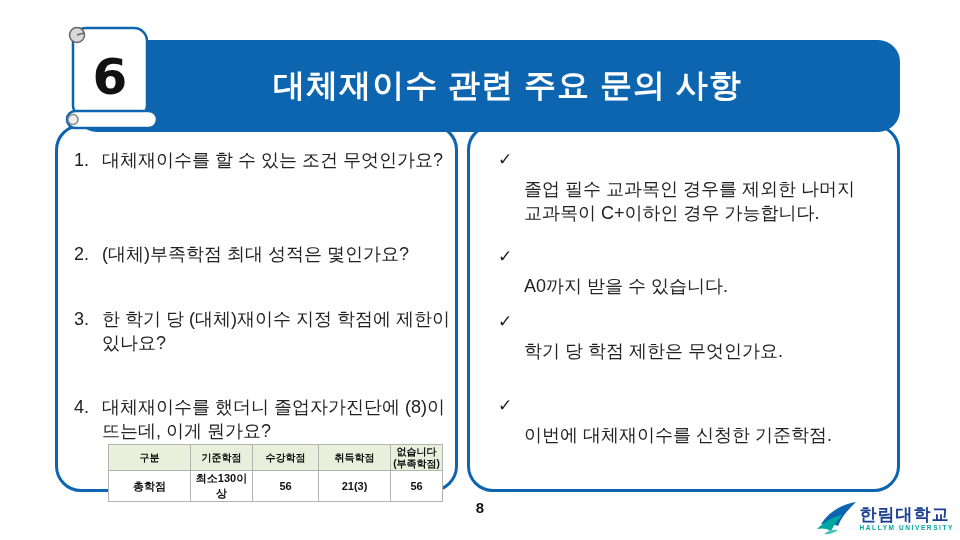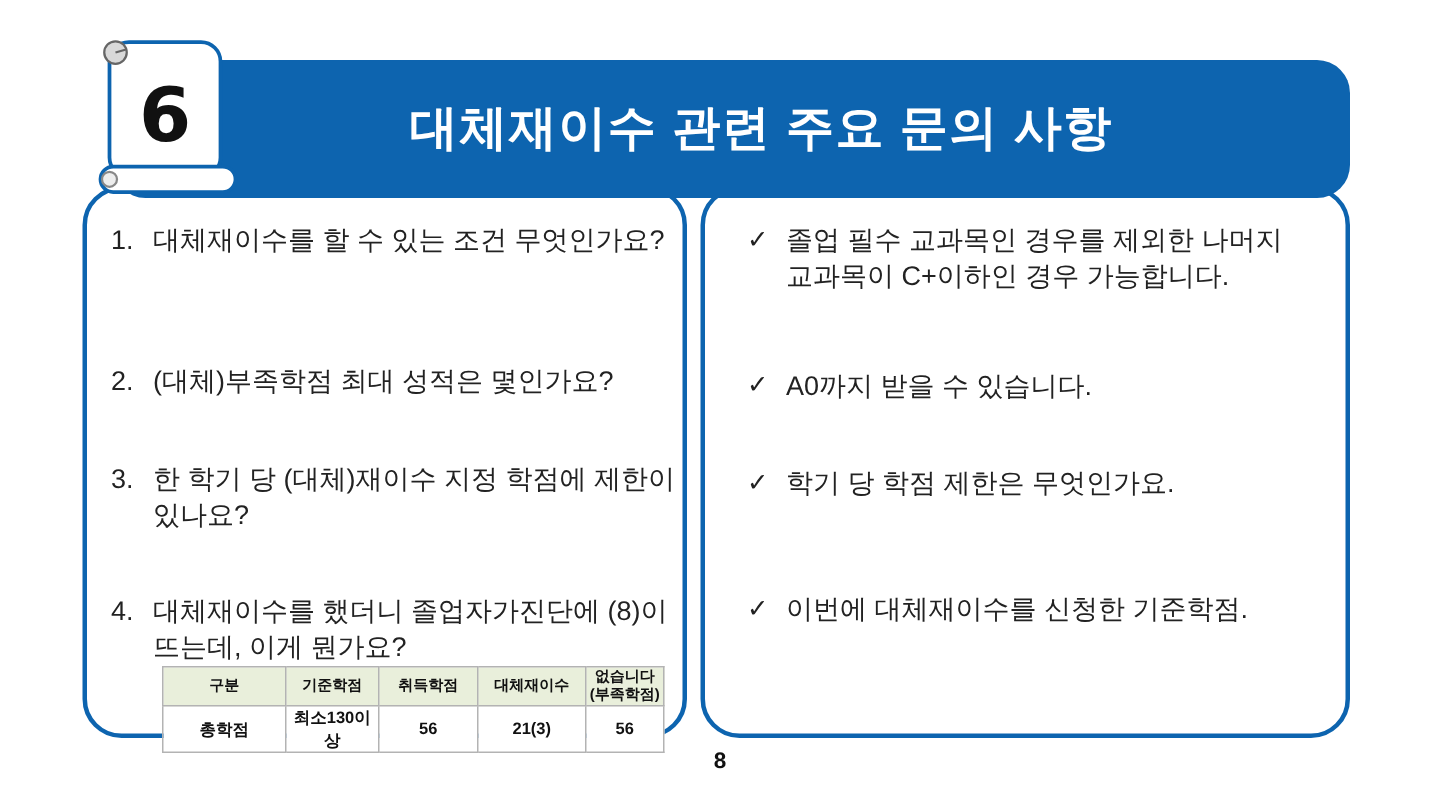--- a/index.html
+++ b/index.html
@@ -38,21 +38,21 @@
 
   
   .q-row, .a-row {
     position:absolute; display:flex; font-size:18px; line-height:1.32; color:#222;
   }
   .q-row { left:16px; }
   .q-num  { width:28px; flex:none; }
   .q-text { width:358px; }
   .a-row { left:28px; }
   .a-check { width:26px; flex:none; font-size:17px; }
-  .a-text { width:372px; word-break:keep-all; }
+  .a-text { width:372px; word-break:keep-all;margin-top:29px; }
   .a-details {
     position:absolute; left:61px; top:296px; font-size:13.5px; line-height:1.28;
     color:#222; white-space:nowrap;
   }
 
   
   .credit-table {
     position:absolute; left:50px; top:317px; border-collapse:collapse;
     font-size:11px; text-align:center;
   }
@@ -101,22 +101,22 @@
     <div class="q-row" style="top:269px">
       <span class="q-num">4.</span>
       <span class="q-text">대체재이수를 했더니 졸업자가진단에 (8)이 뜨는데, 이게 뭔가요?</span>
     </div>
 
     <table class="credit-table">
       <thead>
         <tr>
           <th class="col-1">구분</th>
           <th class="col-2">기준학점</th>
-          <th class="col-3">취득학점</th>
-          <th class="col-4">대체재이수</th>
+          <th class="col-3">수강학점</th>
+          <th class="col-4">취득학점</th>
           <th class="col-5">
             <span>없습니다</span><br>
             <span>(부족학점)</span>
           </th>
         </tr>
       </thead>
       <tbody>
         <tr>
           <td>총학점</td>
           <td>최소130이상</td>
@@ -160,14 +160,25 @@
     <rect x="9" y="2" width="74" height="90" rx="13" fill="#ffffff" stroke="#0d64af" stroke-width="2.5"></rect>
     <rect x="3" y="85" width="90" height="17" rx="8.5" fill="#ffffff" stroke="#0d64af" stroke-width="2.5"></rect>
     <circle cx="9" cy="93.5" r="5" fill="#ededed" stroke="#888888" stroke-width="1.5"></circle>
     <circle cx="13" cy="9" r="7.5" fill="#d9d9d9" stroke="#666666" stroke-width="1.5"></circle>
     <path d="M13,9 L20,7" stroke="#666666" stroke-width="1.5" fill="none"></path>
   </svg>
   <div class="scroll-number">6</div>
 
   <div class="page-number">8</div>
 
+  <div class="logo">
+    <svg width="42" height="34" viewBox="0 0 42 34" xmlns="http://www.w3.org/2000/svg">
+      <path d="M6,22 C15,8 29,2 41,0 C33,8 27,14 23,24 C18,21 12,21 6,22 Z" fill="#0d64af"></path>
+      <path d="M2,27 C10,19 18,15 27,13 C22,19 19,23 16,29 C11,26 7,26 2,27 Z" fill="#00a8a0"></path>
+      <path d="M9,32 C13,28 18,27 23,28 C19,31 14,33 9,32 Z" fill="#4fc3b8"></path>
+    </svg>
+    <div class="logo-text">
+      <span class="logo-kr">한림대학교</span>
+      <span class="logo-en">HALLYM UNIVERSITY</span>
+    </div>
+  </div>
 
 </div>
 
 </body></html>

